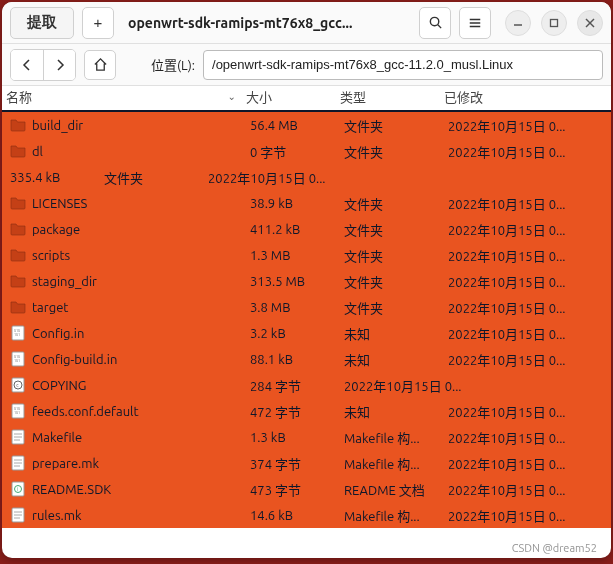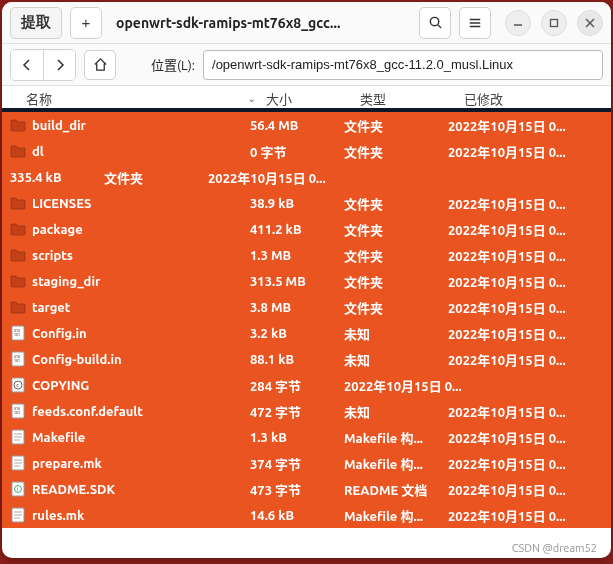--- a/index.html
+++ b/index.html
@@ -1,38 +1,38 @@
 <!DOCTYPE html>
 <html><head>
 <meta charset="utf-8">
 <style>
 * { box-sizing: border-box; margin: 0; padding: 0; }
 body { font-family: "Ubuntu", "Noto Sans CJK SC", sans-serif; font-size: 13px; background: #8a1e1a; width: 613px; height: 564px; overflow: hidden; }
 .window { background: #fff; border-radius: 10px; overflow: hidden; width: 609px; height: 556px; margin: 2px; box-shadow: 0 2px 8px rgba(0,0,0,0.3); position: relative; }
 .titlebar { display: flex; align-items: center; gap: 8px; padding: 6px 8px; background: #fafafa; border-bottom: 1px solid #e0e0e0; height: 42px; }
 .tb-btn { width: 32px; height: 32px; display: flex; align-items: center; justify-content: center; border-radius: 5px; border: 1px solid #d0d0d0; background: #fff; cursor: pointer; font-size: 15px; color: #333; }
-.tb-btn.primary { background: #f5f5f5; font-weight: bold; padding: 0 10px; width: auto; }
+.tb-btn.primary { background: #f5f5f5; font-weight: bold; padding: 0 16px; width: auto; }
 .title-text { flex: 1; font-weight: bold; font-size: 14px; color: #222; padding-left: 6px; overflow: hidden; text-overflow: ellipsis; white-space: nowrap; }
 .winctrl { display: flex; gap: 10px; margin-left: 6px; }
 .wc { width: 26px; height: 26px; border-radius: 50%; background: #eee; display: flex; align-items: center; justify-content: center; cursor: pointer; font-size: 13px; color: #555; border: 1px solid #ddd; }
 .wc:last-child { background: #e8e8e8; }
 .pathbar { display: flex; align-items: center; gap: 8px; padding: 6px 8px; background: #fafafa; border-bottom: 1px solid #e0e0e0; height: 42px; }
 .nav-group { display: flex; border: 1px solid #d0d0d0; border-radius: 5px; overflow: hidden; }
 .nav-btn { width: 32px; height: 30px; display: flex; align-items: center; justify-content: center; background: #fff; cursor: pointer; font-size: 14px; color: #333; }
 .nav-btn + .nav-btn { border-left: 1px solid #d0d0d0; }
 .home-btn { width: 32px; height: 30px; display: flex; align-items: center; justify-content: center; background: #fff; border: 1px solid #d0d0d0; border-radius: 5px; cursor: pointer; }
 .loc-label { font-size: 13px; color: #222; margin-left: 27px; }
 .path-input { flex: 1; height: 30px; border: 1px solid #bbb; border-radius: 4px; padding: 4px 8px; font-size: 13px; background: #fff; color: #222; }
-.columns { display: flex; padding: 6px 24px 4px; background: #fff; border-bottom: 4px solid #0f172a; font-size: 13px; color: #444; height: 26px; align-items: center; }
+.columns { display: flex; padding: 6px 4px 4px; background: #fff; border-bottom: 2px solid #0f172a; font-size: 13px; color: #444; height: 26px; align-items: flex-end; }
 .col-name { flex: 0 0 240px; display: flex; align-items: center; gap: 4px; }
 .col-size { flex: 0 0 94px; }
 .col-type { flex: 0 0 104px; }
 .col-mod { flex: 1; }
 .sort-ind { font-size: 10px; color: #666; margin-left: auto; margin-right: 10px; }
-.filelist { background: #e95420; color: #ffffff; font-weight: bold; }
+.filelist { background: #e95420; color: #0f172a; }
 .row { display: flex; align-items: center; padding: 3px 8px; height: 26px; font-size: 13px; }
 .row .col-name { display: flex; align-items: center; gap: 6px; }
 .icon { width: 16px; height: 16px; flex-shrink: 0; display: inline-flex; align-items: center; justify-content: center; }
 .watermark { position: absolute; bottom: 4px; right: 14px; font-size: 11px; color: rgba(120,120,120,0.8); }
 svg { display: block; }
 </style>
 </head>
 <body>
 
 <div class="window">

